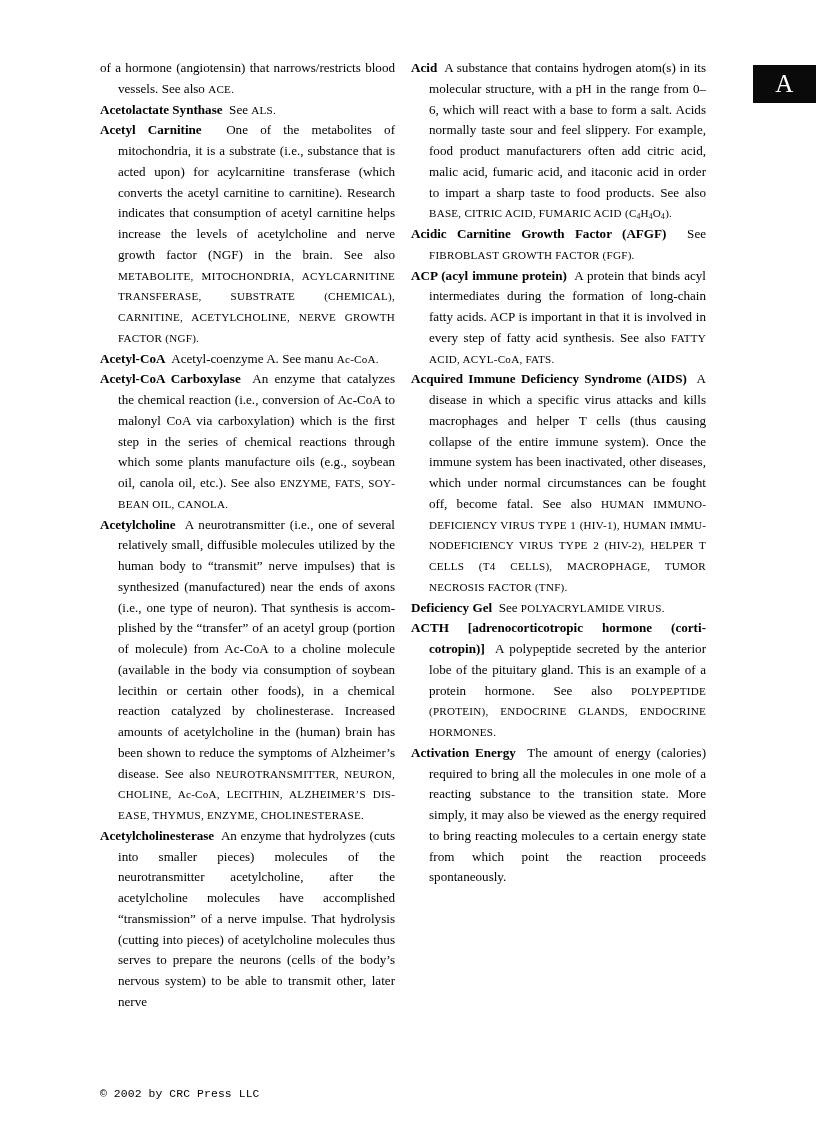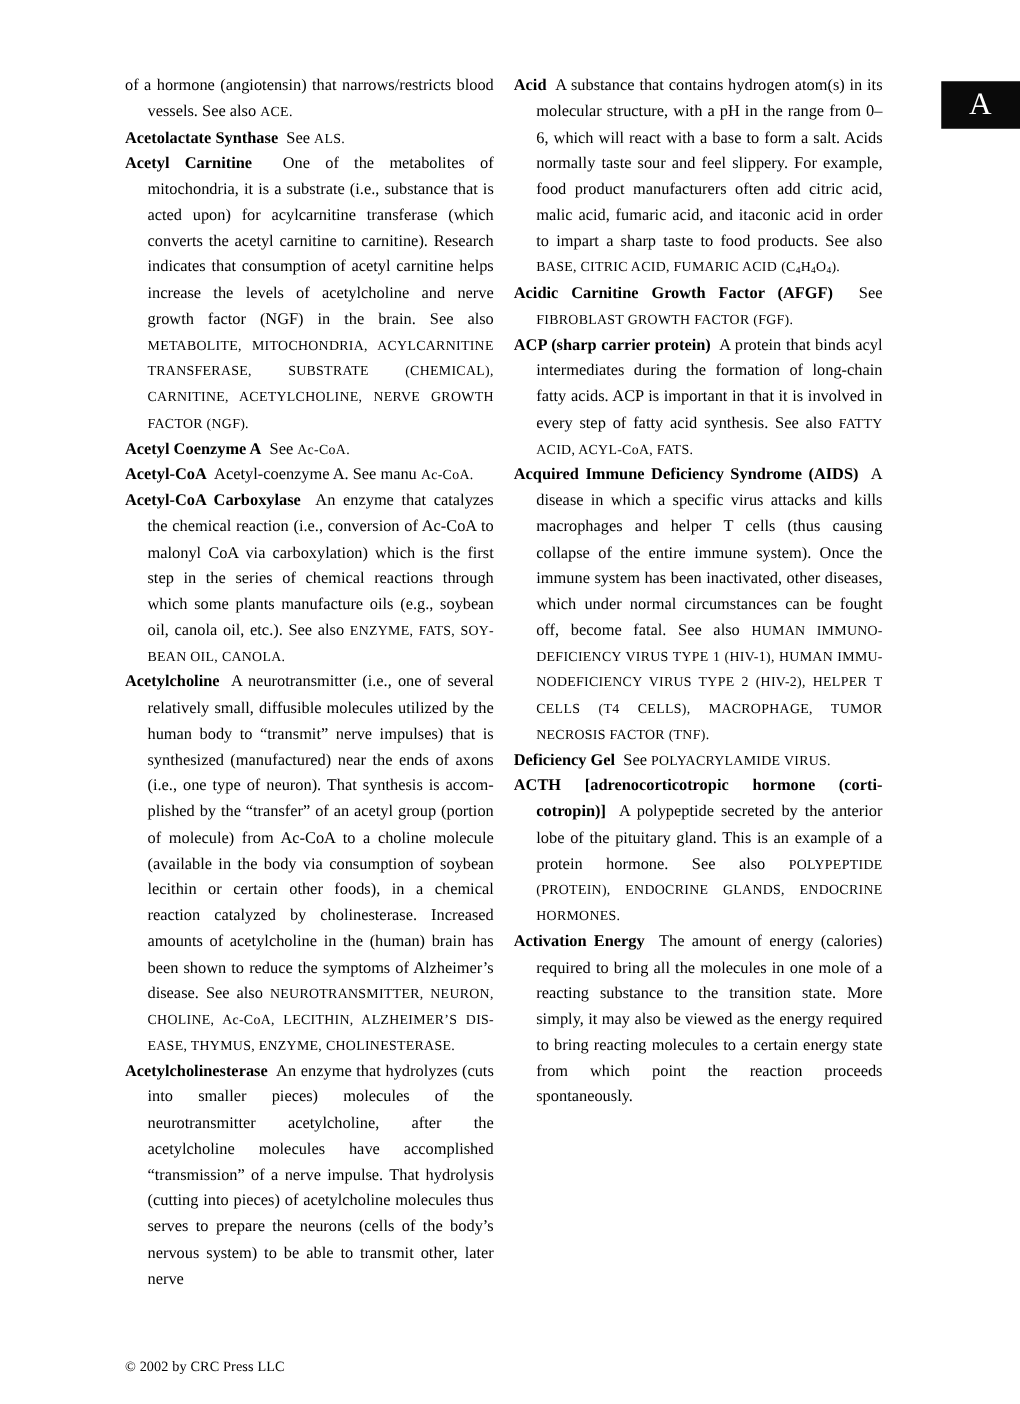--- a/index.html
+++ b/index.html
@@ -79,20 +79,21 @@
     vertical-align: -0.22em;
   }
 
   
   .footer {
     position: absolute;
     left: 100px;
     top: 1088px;
     font-size: 11.4px;
     letter-spacing: 0.1px;
+    font-family: Liberation Mono, monospace;
   }
 </style>
 </head>
 <body>
 
 <div class="page">
 
   <div class="thumb-tab">
     <span>A</span>
   </div>
@@ -100,41 +101,40 @@
   <div class="columns">
 
     <div class="col">
 
       <p class="entry"><span>of a hormone (angiotensin) that nar­rows/restricts blood vessels. See also </span><span class="sc">ACE.</span></p>
 
       <p class="entry"><span class="hw">Acetolactate Synthase</span>&nbsp; <span>See </span><span class="sc">ALS.</span></p>
 
       <p class="entry"><span class="hw">Acetyl Carnitine</span>&nbsp; <span>One of the metabolites of mitochondria, it is a substrate (i.e., substance that is acted upon) for acylcarnitine transferase (which converts the acetyl carnitine to car­nitine). Research indicates that consumption of acetyl carnitine helps increase the levels of acetylcholine and nerve growth factor (NGF) in the brain. See also </span><span class="sc">METABOLITE, MITOCHONDRIA, ACYLCARNITINE TRANSFERASE, SUBSTRATE (CHEMICAL), CARNITINE, ACETYL­CHOLINE, NERVE GROWTH FACTOR (NGF).</span></p>
 
-      <p class="entry"><span class="hw">Acetyl Coenzyme A</span>&nbsp; <span>See </span><span class="sc">Ac-CoA.</span></p>
 
       <p class="entry"><span class="hw">Acetyl-CoA</span>&nbsp; <span>Acetyl-coenzyme A. See manu </span><span class="sc">Ac-CoA.</span></p>
 
       <p class="entry"><span class="hw">Acetyl-CoA Carboxylase</span>&nbsp; <span>An enzyme that catalyzes the chemical reaction (i.e., conver­sion of Ac-CoA to malonyl CoA via carbox­ylation) which is the first step in the series of chemical reactions through which some plants manufacture oils (e.g., soybean oil, canola oil, etc.). See also </span><span class="sc">ENZYME, FATS, SOY­BEAN OIL, CANOLA.</span></p>
 
       <p class="entry"><span class="hw">Acetylcholine</span>&nbsp; <span>A neurotransmitter (i.e., one of several relatively small, diffusible molecules utilized by the human body to “transmit” nerve impulses) that is synthesized (manu­factured) near the ends of axons (i.e., one type of neuron). That synthesis is accom­plished by the “transfer” of an acetyl group (portion of molecule) from Ac-CoA to a cho­line molecule (available in the body via con­sumption of soybean lecithin or certain other foods), in a chemical reaction catalyzed by cholinesterase. Increased amounts of acetyl­choline in the (human) brain has been shown to reduce the symptoms of Alzheimer’s dis­ease. See also </span><span class="sc">NEUROTRANSMITTER, NEURON, CHOLINE, Ac-CoA, LECITHIN, ALZHEIMER’S DIS­EASE, THYMUS, ENZYME, CHOLINESTERASE.</span></p>
 
       <p class="entry"><span class="hw">Acetylcholinesterase</span>&nbsp; <span>An enzyme that hydro­lyzes (cuts into smaller pieces) molecules of the neurotransmitter acetylcholine, after the acetylcholine molecules have accomplished “transmission” of a nerve impulse. That hydrolysis (cutting into pieces) of acetyl­choline molecules thus serves to prepare the neurons (cells of the body’s nervous system) to be able to transmit other, later nerve</span></p>
 
     </div>
 
     <div class="col">
 
 
       <p class="entry"><span class="hw">Acid</span>&nbsp; <span>A substance that contains hydrogen atom(s) in its molecular structure, with a pH in the range from 0–6, which will react with a base to form a salt. Acids normally taste sour and feel slippery. For example, food product manufacturers often add citric acid, malic acid, fumaric acid, and itaconic acid in order to impart a sharp taste to food prod­ucts. See also </span><span class="sc">BASE, CITRIC ACID, FUMARIC ACID</span> <span class="sc">(C<sub>4</sub>H<sub>4</sub>O<sub>4</sub>).</span></p>
 
       <p class="entry"><span class="hw">Acidic Carnitine Growth Factor (AFGF)</span>&nbsp; <span>See </span><span class="sc">FIBROBLAST GROWTH FACTOR (FGF).</span></p>
 
 
-      <p class="entry"><span class="hw">ACP (sharp carrier protein)</span>&nbsp; <span>A protein that binds acyl intermediates during the forma­tion of long-chain fatty acids. ACP is impor­tant in that it is involved in every step of fatty acid synthesis. See also </span><span class="sc">FATTY ACID, ACYL-CoA, FATS.</span></p>
+      <p class="entry"><span class="hw">ACP (acyl immune protein)</span>&nbsp; <span>A protein that binds acyl intermediates during the forma­tion of long-chain fatty acids. ACP is impor­tant in that it is involved in every step of fatty acid synthesis. See also </span><span class="sc">FATTY ACID, ACYL-CoA, FATS.</span></p>
 
       <p class="entry"><span class="hw">Acquired Immune Deficiency Syndrome (AIDS)</span>&nbsp; <span>A disease in which a specific virus attacks and kills macrophages and helper T cells (thus causing collapse of the entire immune system). Once the immune system has been inactivated, other diseases, which under normal circumstances can be fought off, become fatal. See also </span><span class="sc">HUMAN IMMUNO­DEFICIENCY VIRUS TYPE 1 (HIV-1), HUMAN IMMU­NODEFICIENCY VIRUS TYPE 2 (HIV-2), HELPER T CELLS (T4 CELLS), MACROPHAGE, TUMOR NECROSIS FACTOR (TNF).</span></p>
 
       <p class="entry"><span class="hw">Deficiency Gel</span>&nbsp; <span>See </span><span class="sc">POLYACRYLAMIDE VIRUS.</span></p>
 
       <p class="entry"><span class="hw">ACTH [adrenocorticotropic hormone (corti­cotropin)]</span>&nbsp; <span>A polypeptide secreted by the anterior lobe of the pituitary gland. This is an example of a protein hormone. See also </span><span class="sc">POLYPEPTIDE (PROTEIN), ENDOCRINE GLANDS, ENDOCRINE HORMONES.</span></p>
 
       <p class="entry"><span class="hw">Activation Energy</span>&nbsp; <span>The amount of energy (cal­ories) required to bring all the molecules in one mole of a reacting substance to the tran­sition state. More simply, it may also be viewed as the energy required to bring reacting molecules to a certain energy state from which point the reaction proceeds spontaneously.</span></p>
 
     </div>

